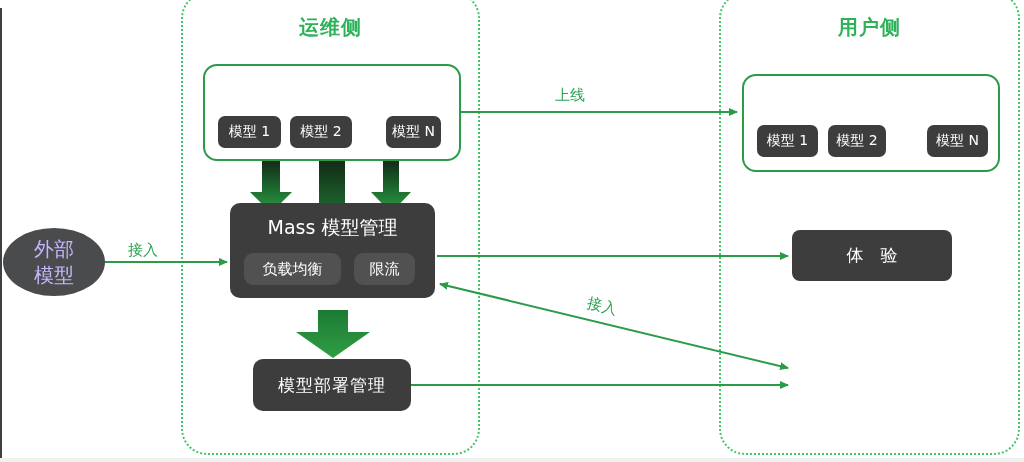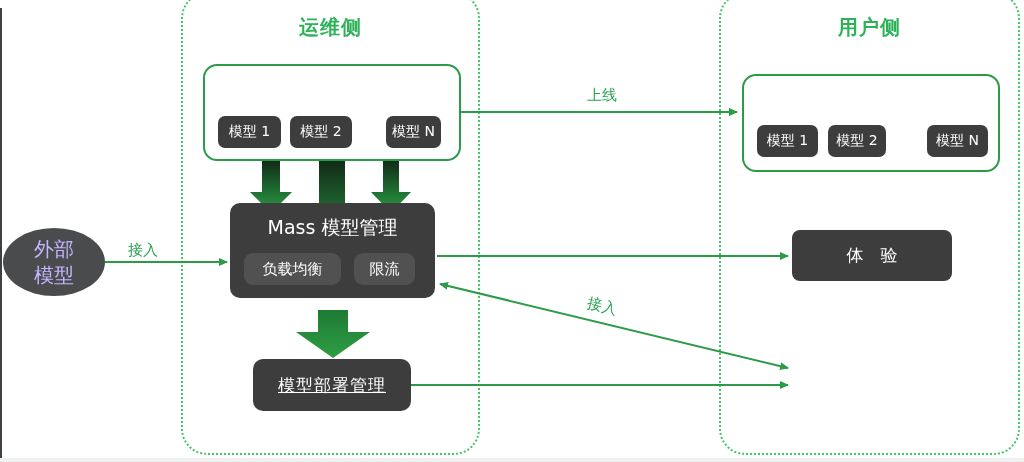--- a/index.html
+++ b/index.html
@@ -105,25 +105,25 @@
   <div class="abs box-dark model-chip" style="left:218px;top:116px;width:63px;height:32px;">模型 1</div>
   <div class="abs box-dark model-chip" style="left:290px;top:116px;width:62px;height:32px;">模型 2</div>
   <div class="abs box-dark model-chip" style="left:386px;top:116px;width:55px;height:32px;">模型 N</div>
 
   <div class="abs box-dark mass-box" style="left:230px;top:203px;width:205px;height:95px;">
     <div class="mass-title">Mass 模型管理</div>
     <div class="mass-btn" style="left:14px;width:97px;">负载均衡</div>
     <div class="mass-btn" style="left:124px;width:61px;">限流</div>
   </div>
 
-  <div class="abs box-dark deploy-mgmt" style="left:253px;top:359px;width:158px;height:52px;text-decoration:underline;">模型部署管理</div>
+  <div class="abs box-dark deploy-mgmt" style="left:253px;top:359px;width:158px;height:52px;">模型部署管理</div>
 
   <div class="abs box-dark model-chip" style="left:757px;top:125px;width:61px;height:32px;">模型 1</div>
   <div class="abs box-dark model-chip" style="left:828px;top:125px;width:58px;height:32px;">模型 2</div>
   <div class="abs box-dark model-chip" style="left:927px;top:125px;width:61px;height:32px;">模型 N</div>
 
   <div class="abs box-dark user-action" style="left:792px;top:230px;width:160px;height:51px;">体　验</div>
 
-  <div class="abs edge-label" style="left:562px;top:86px;width:80px;">上线</div>
+  <div class="abs edge-label" style="left:530px;top:86px;width:80px;">上线</div>
   <div class="abs edge-label" style="left:113px;top:241px;width:60px;">接入</div>
   <div class="abs edge-label diag" style="left:572px;top:297px;width:60px;">接入</div>
 
 </div>
 
 </body></html>

